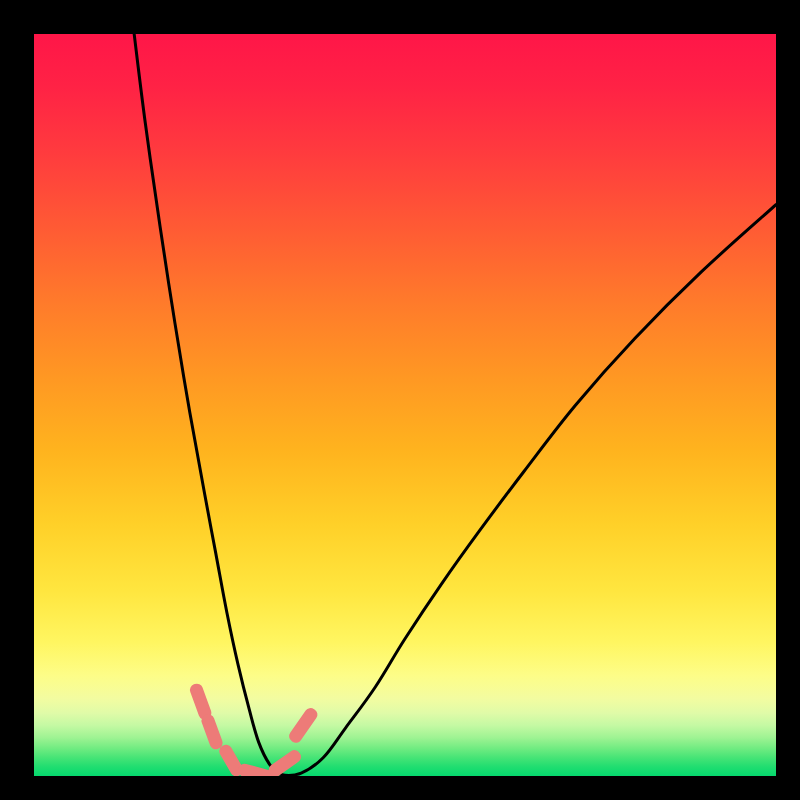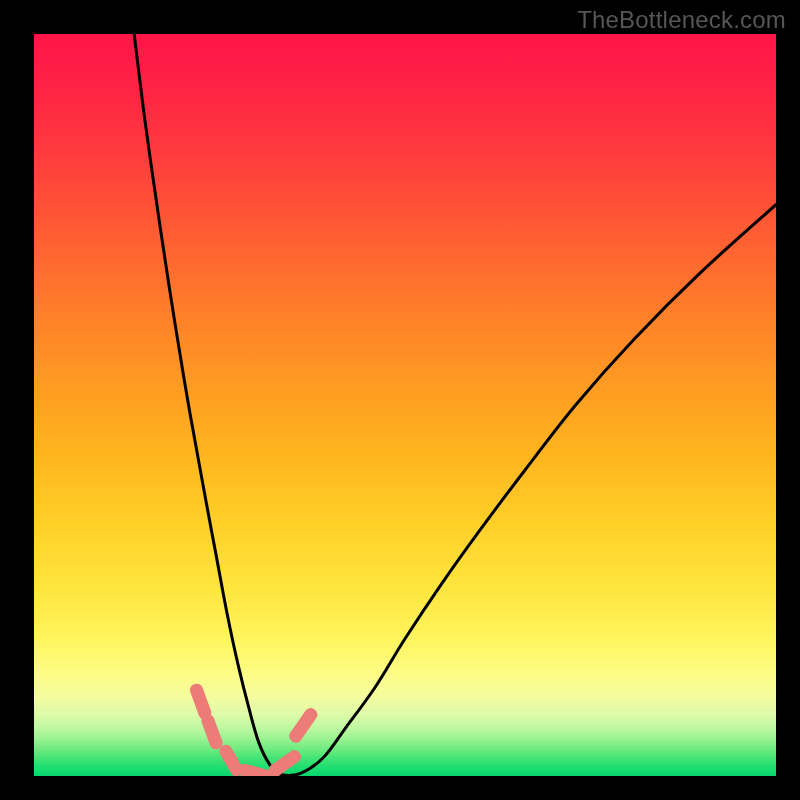--- a/index.html
+++ b/index.html
@@ -54,21 +54,20 @@
     position: absolute;
     background: #ed7b78;
     border-radius: 6px;
     transform-origin: center center;
   }
 </style>
 </head>
 <body>
 
 <div class="frame">
-  <div class="watermark">TheBottleneck.com</div>
   <div class="plot">
     <svg class="gradient" viewBox="0 0 742 742" preserveAspectRatio="none">
       <defs>
         <linearGradient id="bg-grad" x1="0" y1="0" x2="0" y2="1">
             <stop offset="0.00%" stop-color="#ff1648"></stop>
             <stop offset="7.00%" stop-color="#ff2245"></stop>
             <stop offset="16.00%" stop-color="#ff3b3e"></stop>
             <stop offset="26.00%" stop-color="#ff5a34"></stop>
             <stop offset="36.00%" stop-color="#ff7a2b"></stop>
             <stop offset="46.00%" stop-color="#ff9723"></stop>

